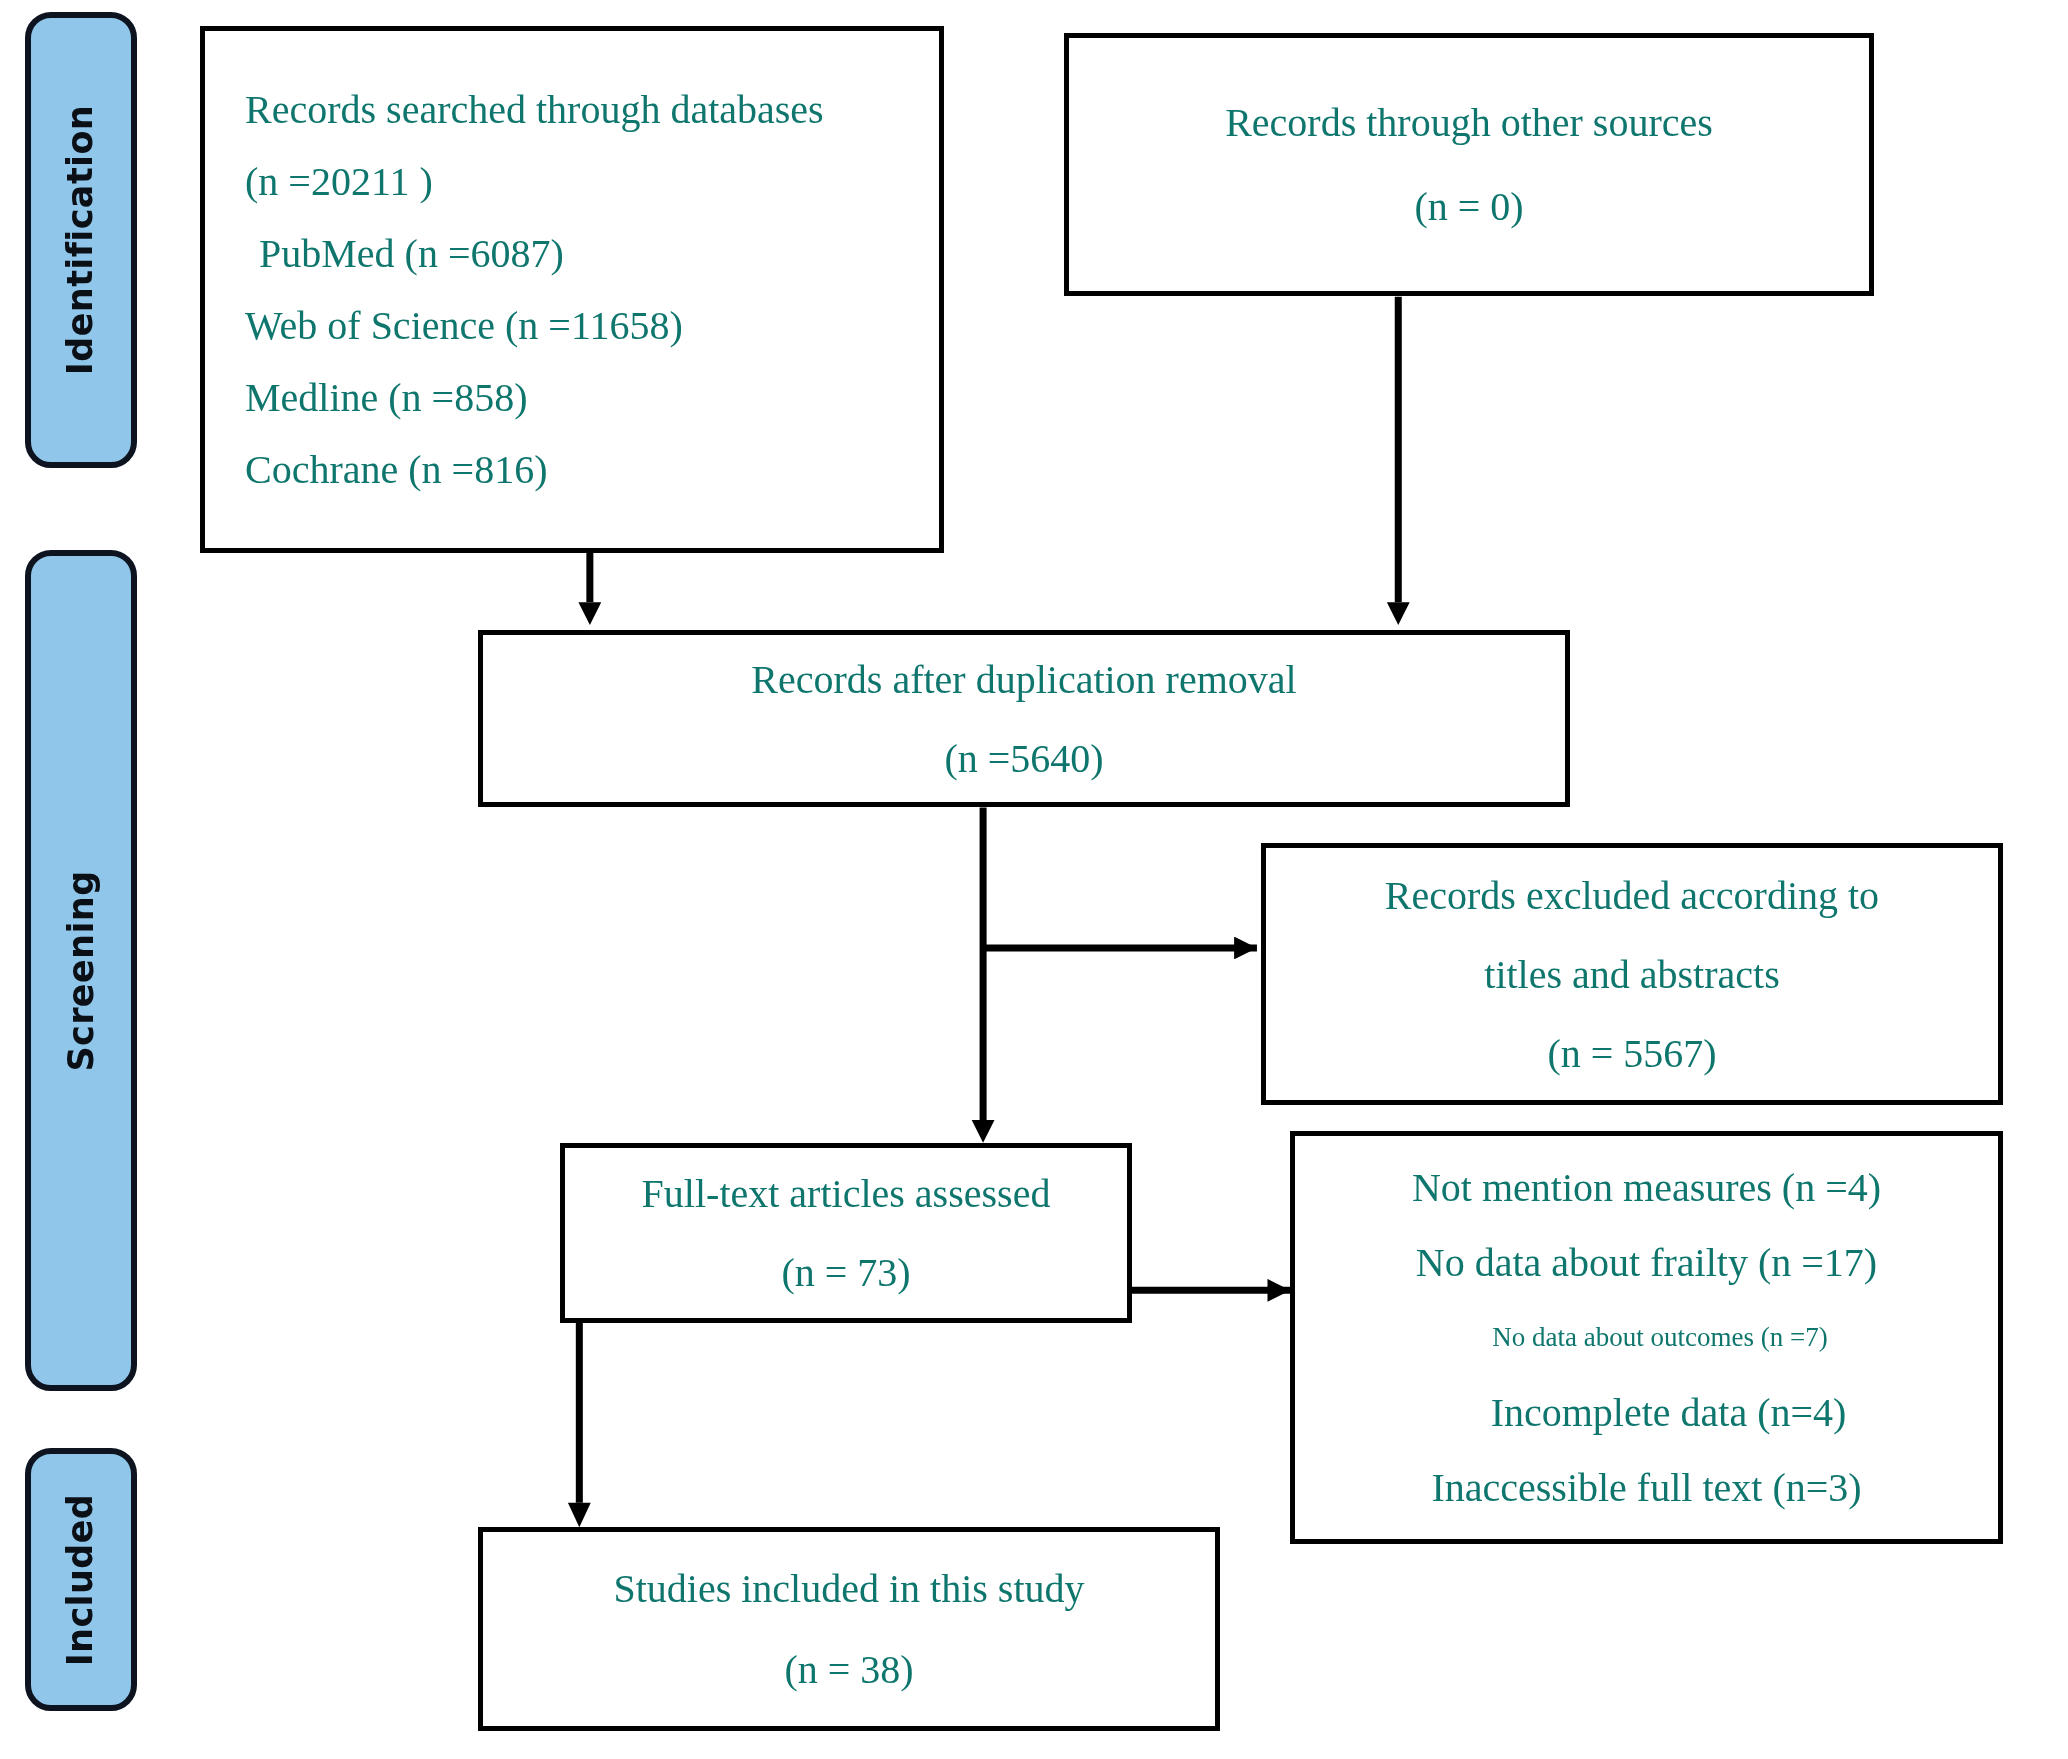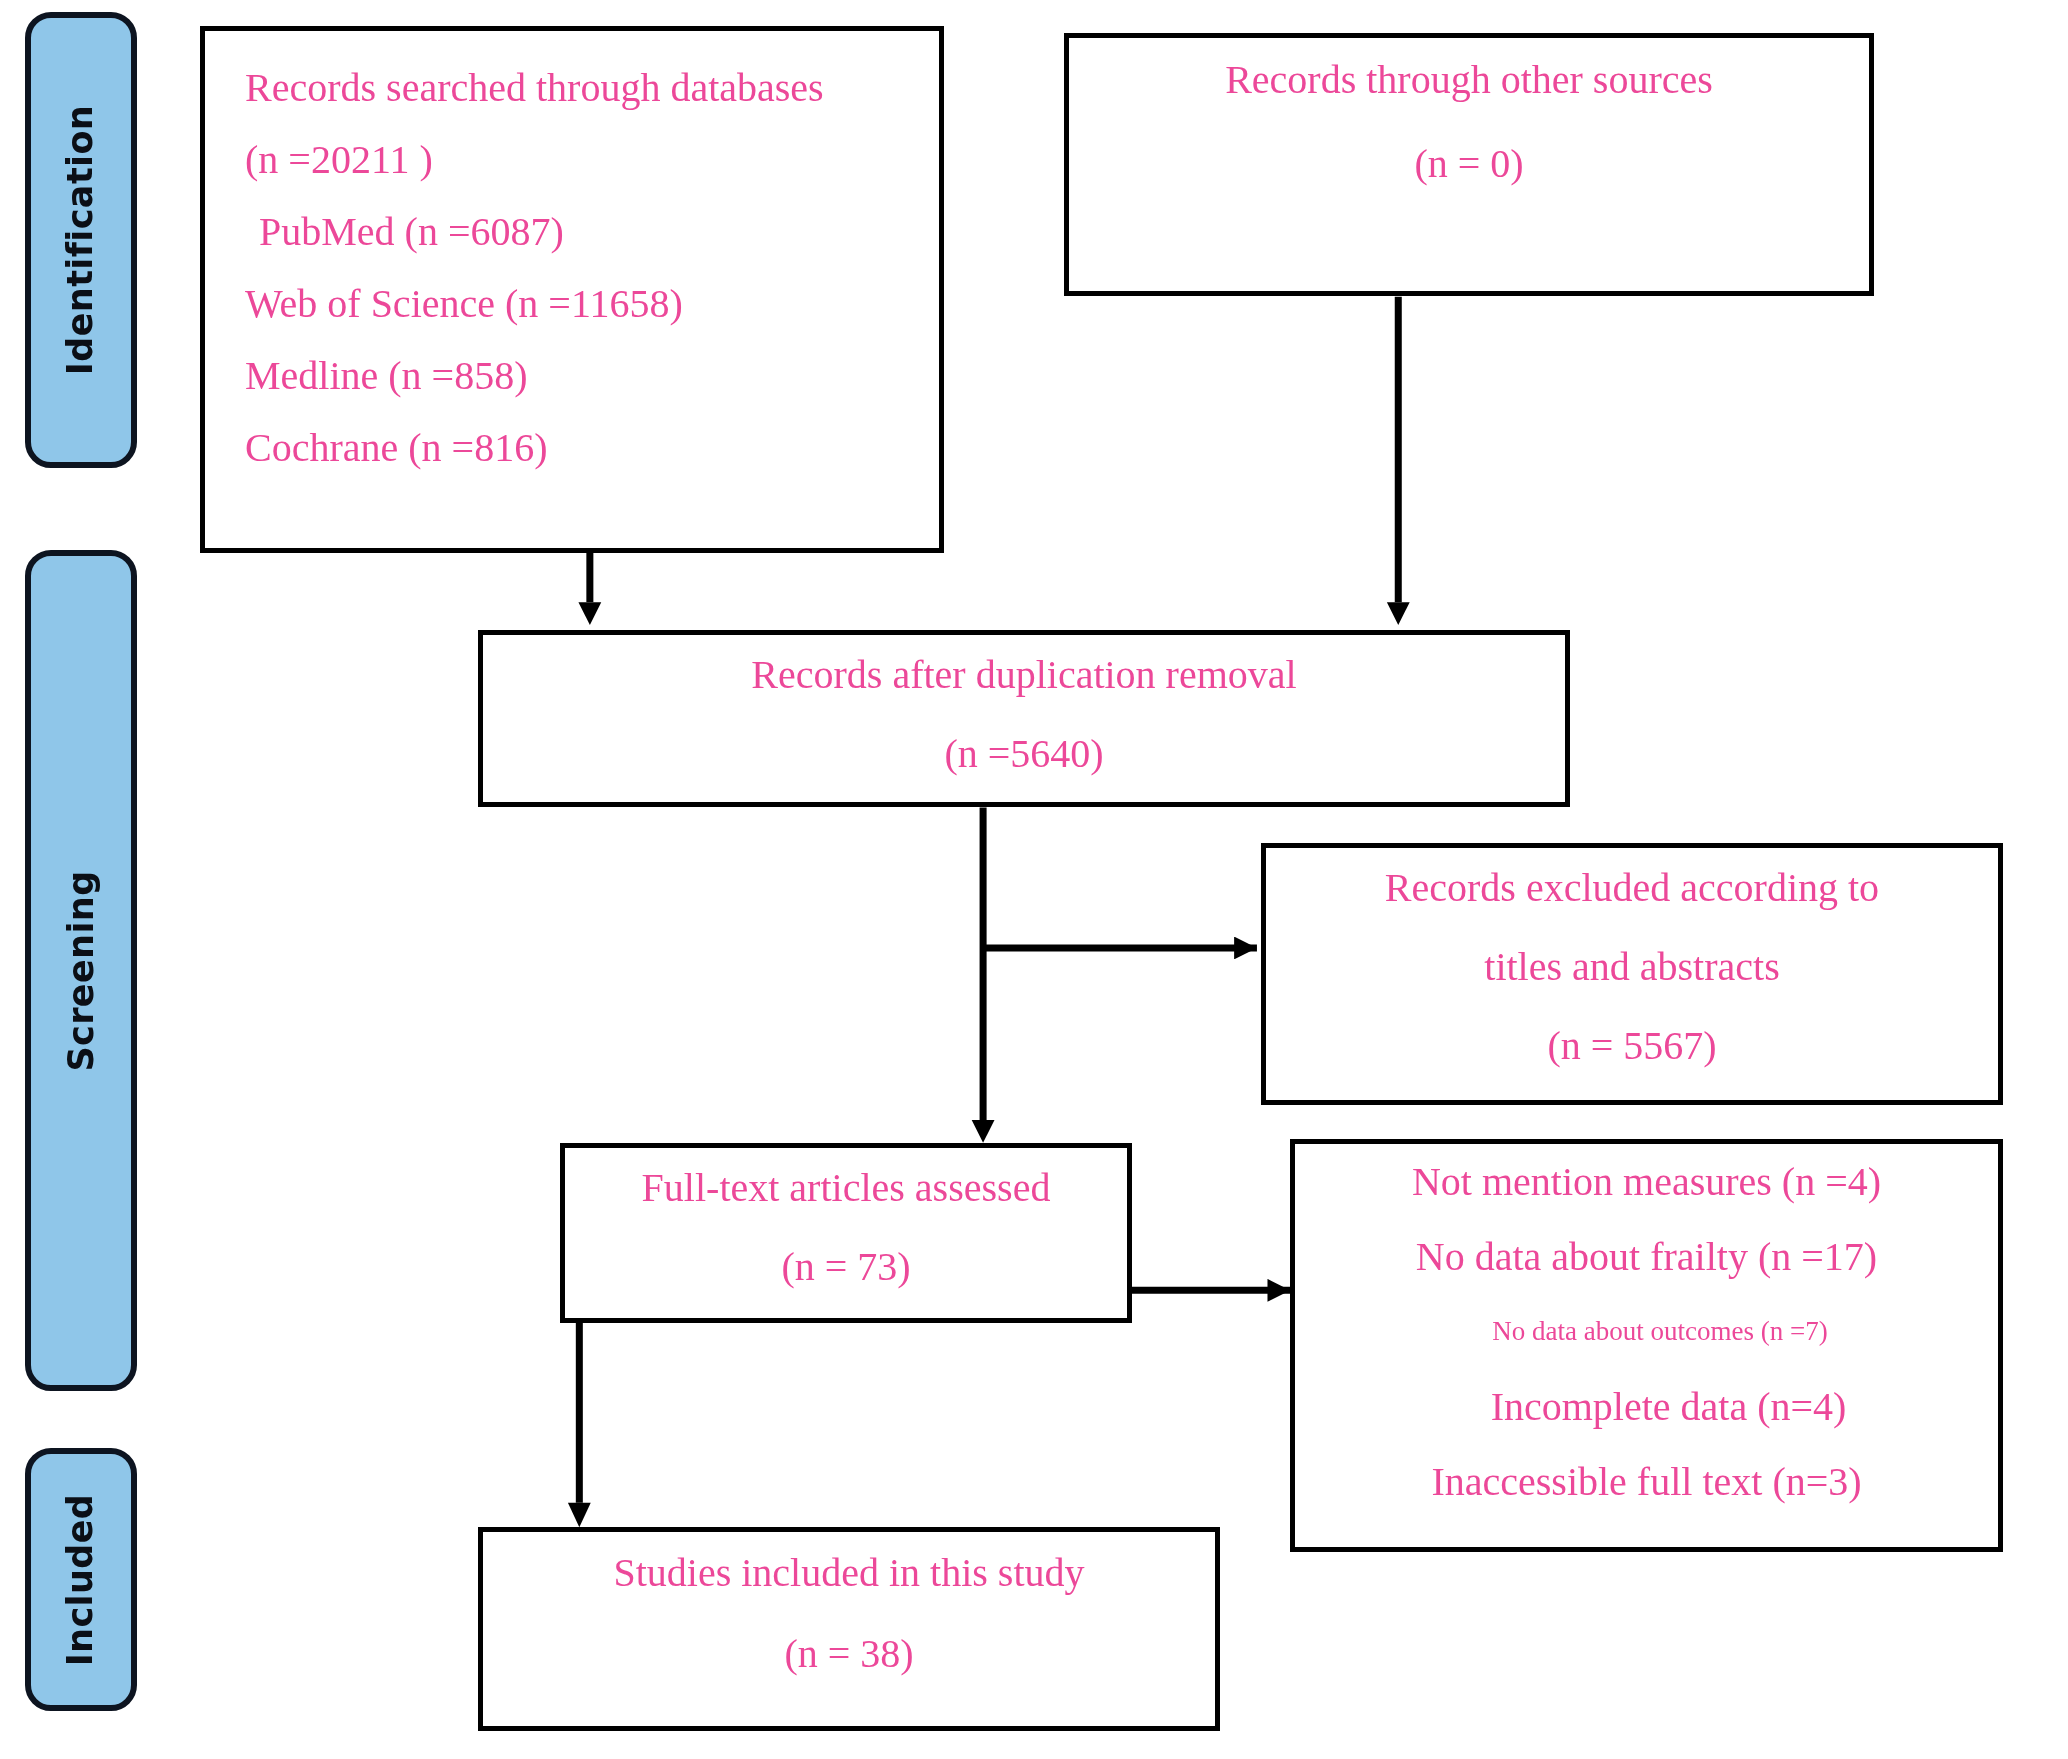--- a/index.html
+++ b/index.html
@@ -28,22 +28,22 @@
     white-space:nowrap;
     transform:rotate(-90deg);
   }
 
   
   .node{
     position:absolute;
     background:#ffffff;
     border:5.3px solid #000000;
     box-sizing:border-box;
-    display:flex;flex-direction:column;
-    color:#ec4899;
+    display:flex;flex-direction:column;justify-content:center;
+    color:#0f766e;
   }
   .node .line{
     display:block;
     white-space:pre;
   }
   .node.left  .line{text-align:left;}
   .node.center .line{text-align:center;}
 
   
   #wires{position:absolute;left:0;top:0;width:2068px;height:1759px;pointer-events:none;}
@@ -127,21 +127,21 @@
     <span class="line" style="font-size:40px;line-height:79px;">Records excluded according to</span>
     <span class="line" style="font-size:40px;line-height:79px;">titles and abstracts</span>
     <span class="line" style="font-size:40px;line-height:79px;">(n = 5567)</span>
   </div>
 
   <div class="node center" style="left:560px;top:1143px;width:572px;height:180px;">
     <span class="line" style="font-size:40px;line-height:79px;">Full-text articles assessed</span>
     <span class="line" style="font-size:40px;line-height:79px;">(n = 73)</span>
   </div>
 
-  <div class="node center" style="left:1290px;top:1131px;width:713px;height:413px;margin-top:8px;">
+  <div class="node center" style="left:1290px;top:1131px;width:713px;height:413px;">
     <span class="line" style="font-size:40px;line-height:75px;">Not mention measures (n =4)</span>
     <span class="line" style="font-size:40px;line-height:75px;">No data about frailty (n =17)</span>
     <span class="line" style="font-size:27px;line-height:75px;padding-left:27px;">No data about outcomes (n =7)</span>
     <span class="line" style="font-size:40px;line-height:75px;padding-left:44px;">Incomplete data (n=4)</span>
     <span class="line" style="font-size:40px;line-height:75px;">Inaccessible full text (n=3)</span>
   </div>
 
   <div class="node center" style="left:478px;top:1527px;width:742px;height:204px;">
     <span class="line" style="font-size:40px;line-height:81px;">Studies included in this study</span>
     <span class="line" style="font-size:40px;line-height:81px;">(n = 38)</span>

